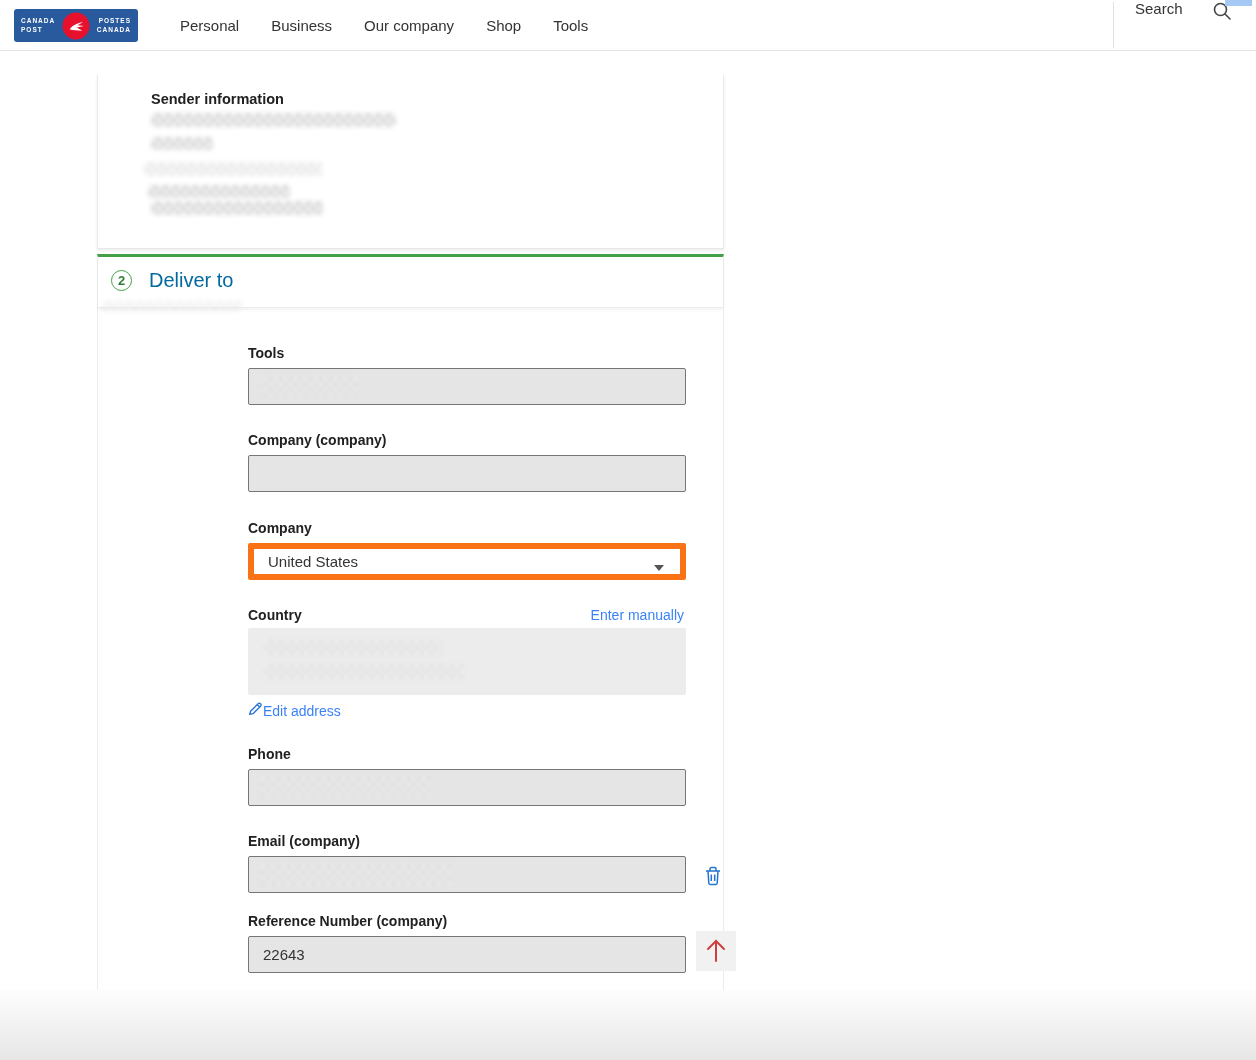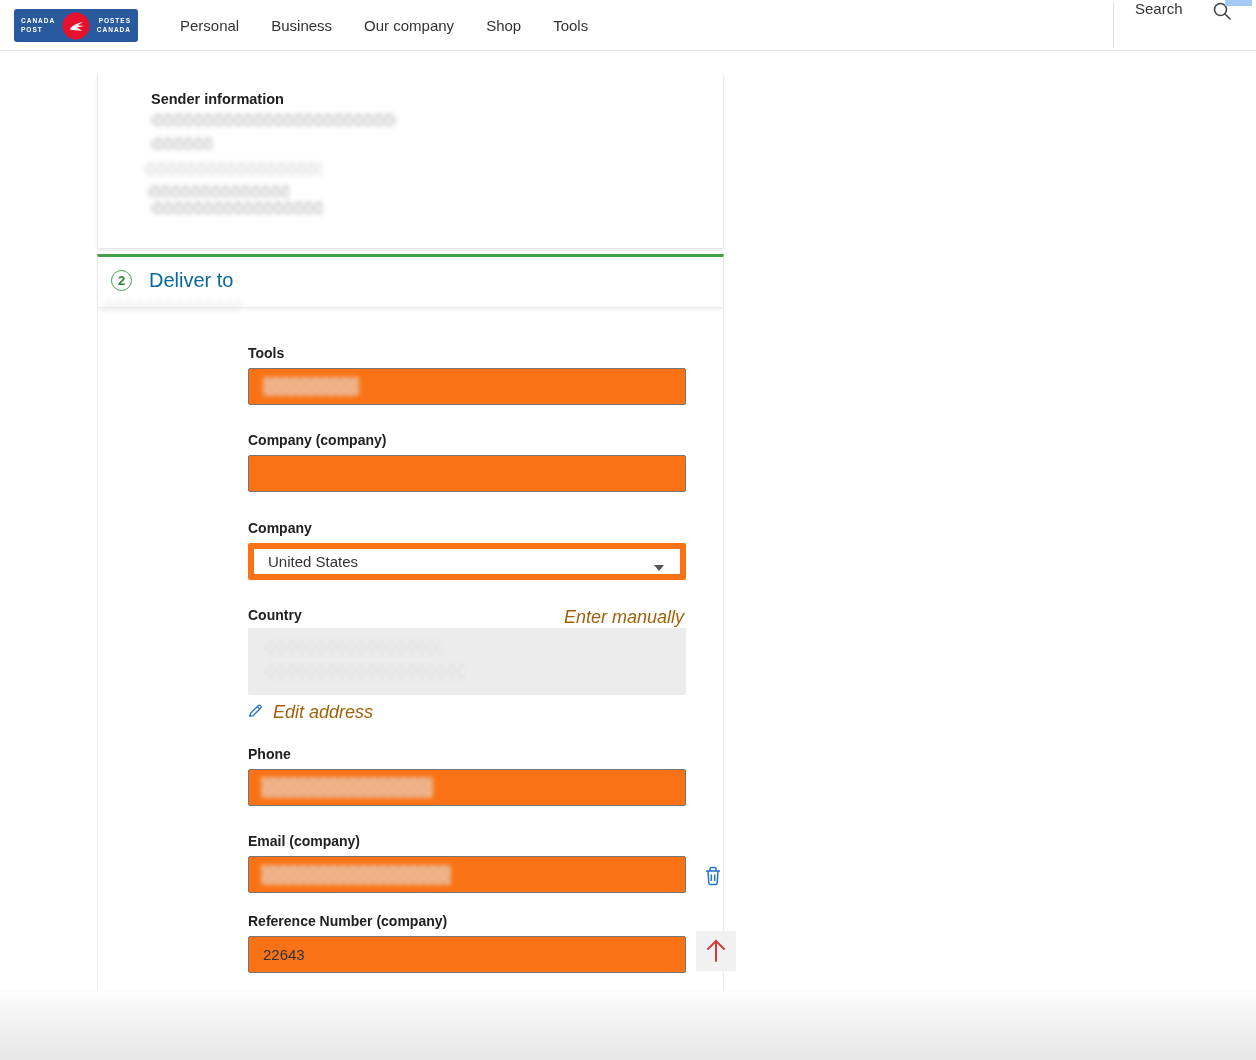--- a/index.html
+++ b/index.html
@@ -47,33 +47,33 @@
   .deliver-header{position:absolute;left:0;top:0;width:100%;height:50px;background:#fff;
                   border-bottom:1px solid #ececec;box-shadow:0 2px 3px rgba(0,0,0,.05);}
   .step-circle{position:absolute;left:13px;top:13px;width:21px;height:21px;border-radius:50%;
                border:1.5px solid #43a047;color:#2e7d32;font-size:13px;font-weight:bold;
                display:flex;align-items:center;justify-content:center;box-sizing:border-box;}
   .deliver-title{position:absolute;left:51px;top:12px;font-size:20px;color:#0369a1;}
 
   
   .field-label{position:absolute;left:150px;font-size:14px;font-weight:bold;color:#212121;}
   .text-input{position:absolute;left:150px;width:438px;height:37px;box-sizing:border-box;
-              border:1px solid #767676;border-radius:2px;background:#f97316;
+              border:1px solid #767676;border-radius:2px;background:#e5e5e5;
               font-family:"Liberation Sans",sans-serif;font-size:15px;color:#333;
               padding:0 14px;outline:none;}
   .select-box{position:absolute;left:150px;width:438px;height:37px;box-sizing:border-box;
               border:6px solid #f97316;border-radius:2px;background:#fff;cursor:pointer;
               display:flex;align-items:center;padding:0 14px;font-size:15px;color:#333;}
   .select-caret{position:absolute;right:16px;top:16px;width:0;height:0;
                 border-left:5px solid transparent;border-right:5px solid transparent;
                 border-top:6px solid #555;}
   .address-box{position:absolute;left:150px;top:371px;width:438px;height:67px;background:#ececec;border-radius:2px;}
-  .link{font-size:18px;color:#a16207;cursor:pointer;text-decoration:none;font-style:italic;}
+  .link{font-size:14px;color:#3b82f6;cursor:pointer;text-decoration:none;}
   .enter-manually{position:absolute;top:350px;right:39px;}
-  .edit-address{position:absolute;left:150px;top:445px;display:flex;align-items:center;gap:11px;}
+  .edit-address{position:absolute;left:150px;top:445px;display:flex;align-items:center;gap:1px;}
   .trash-btn{position:absolute;left:605px;top:608px;width:20px;height:22px;cursor:pointer;}
   .up-btn{position:absolute;left:598px;top:674px;width:40px;height:40px;background:#f1f1f1;
           border:none;border-radius:2px;cursor:pointer;display:flex;align-items:center;justify-content:center;}
 
   
   .footer{position:absolute;left:0;top:990px;width:1256px;height:70px;
           background:linear-gradient(#fdfdfd,#e6e6e6);}
 </style>
 </head>
 <body>

